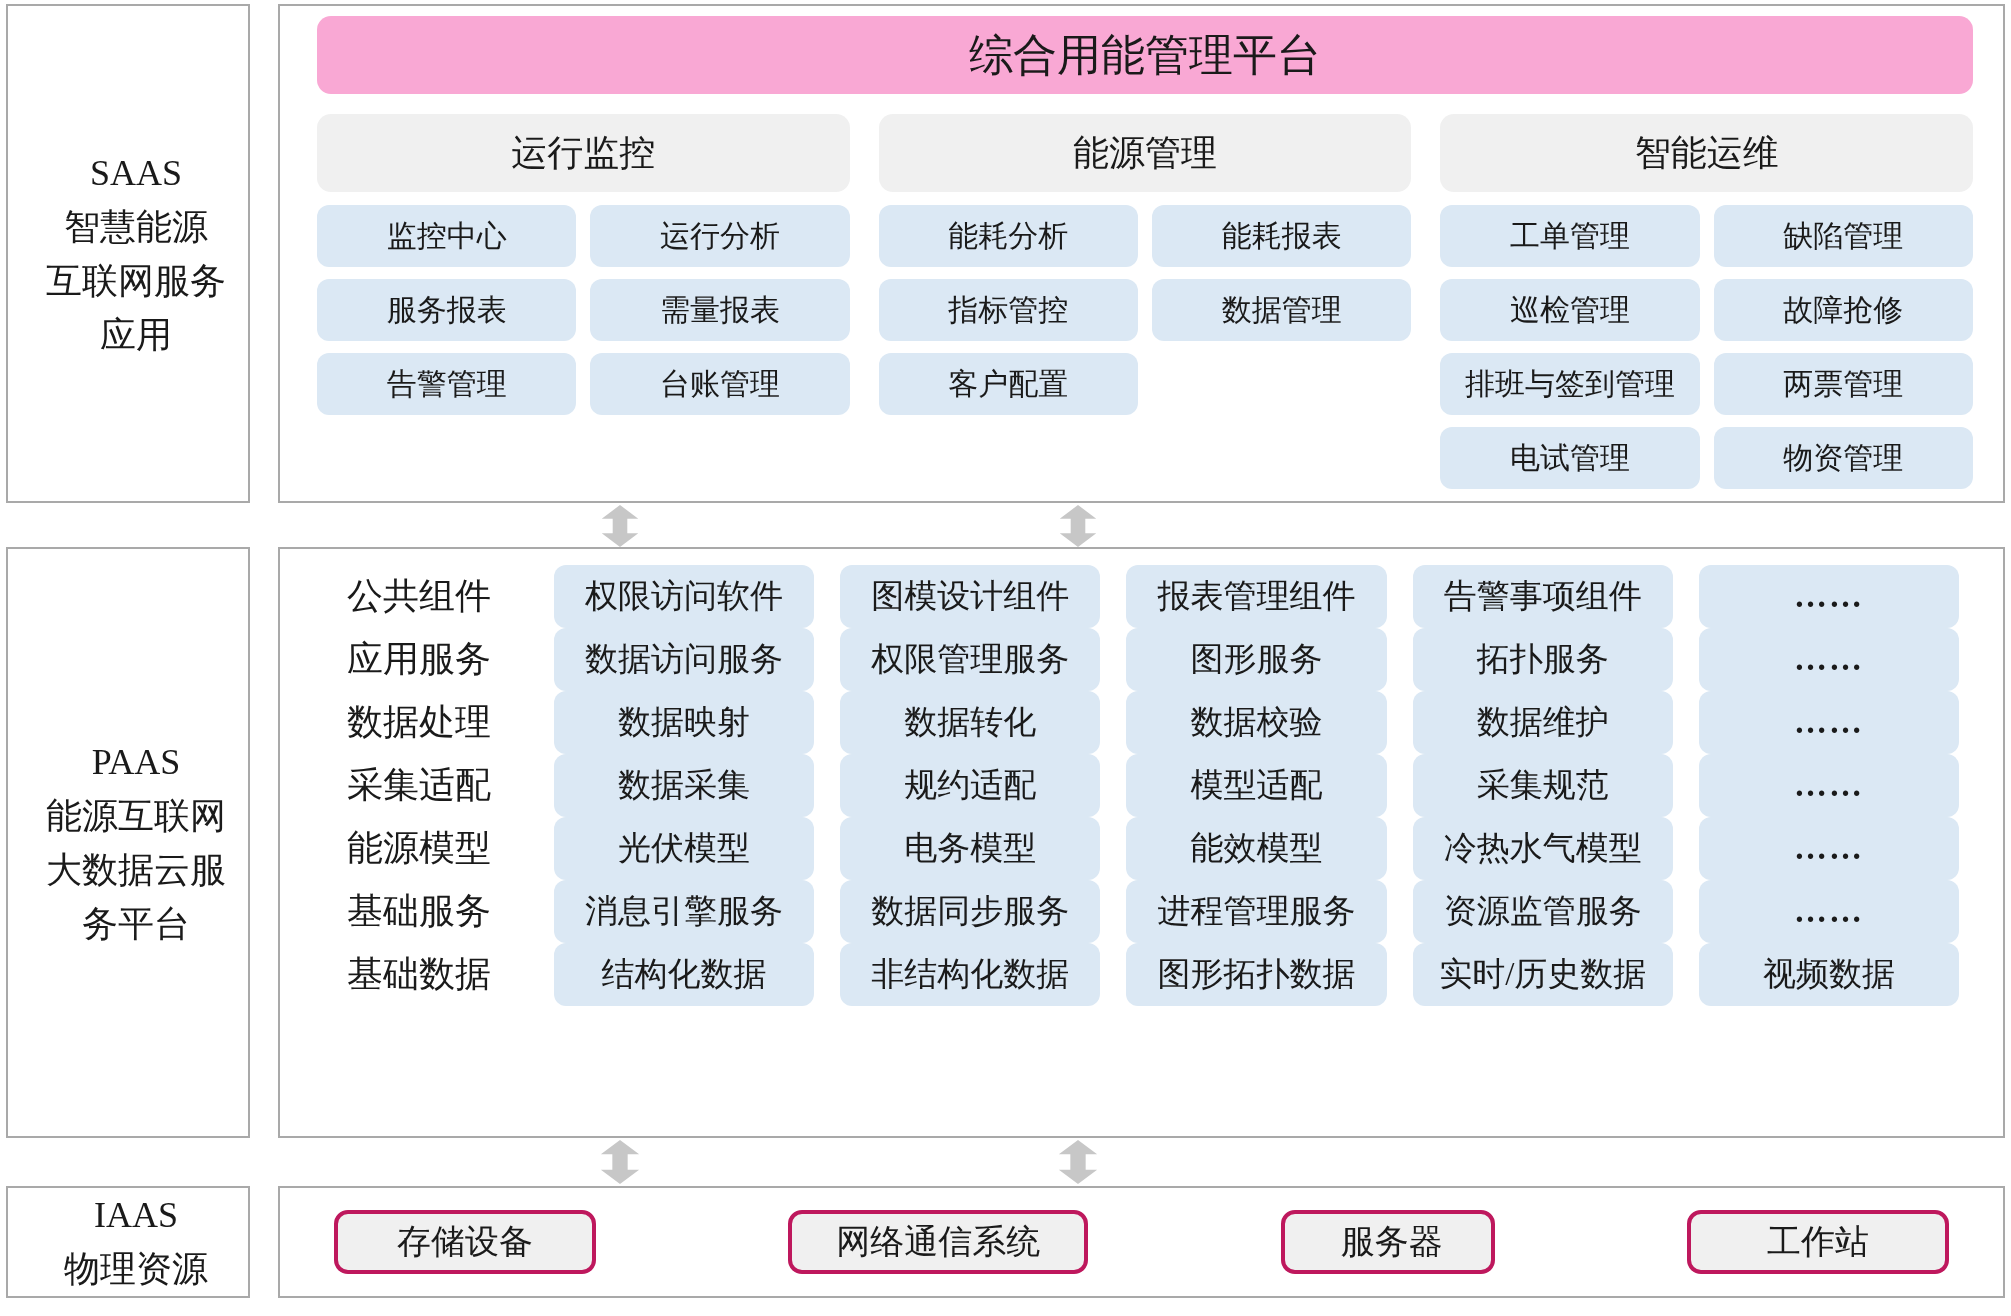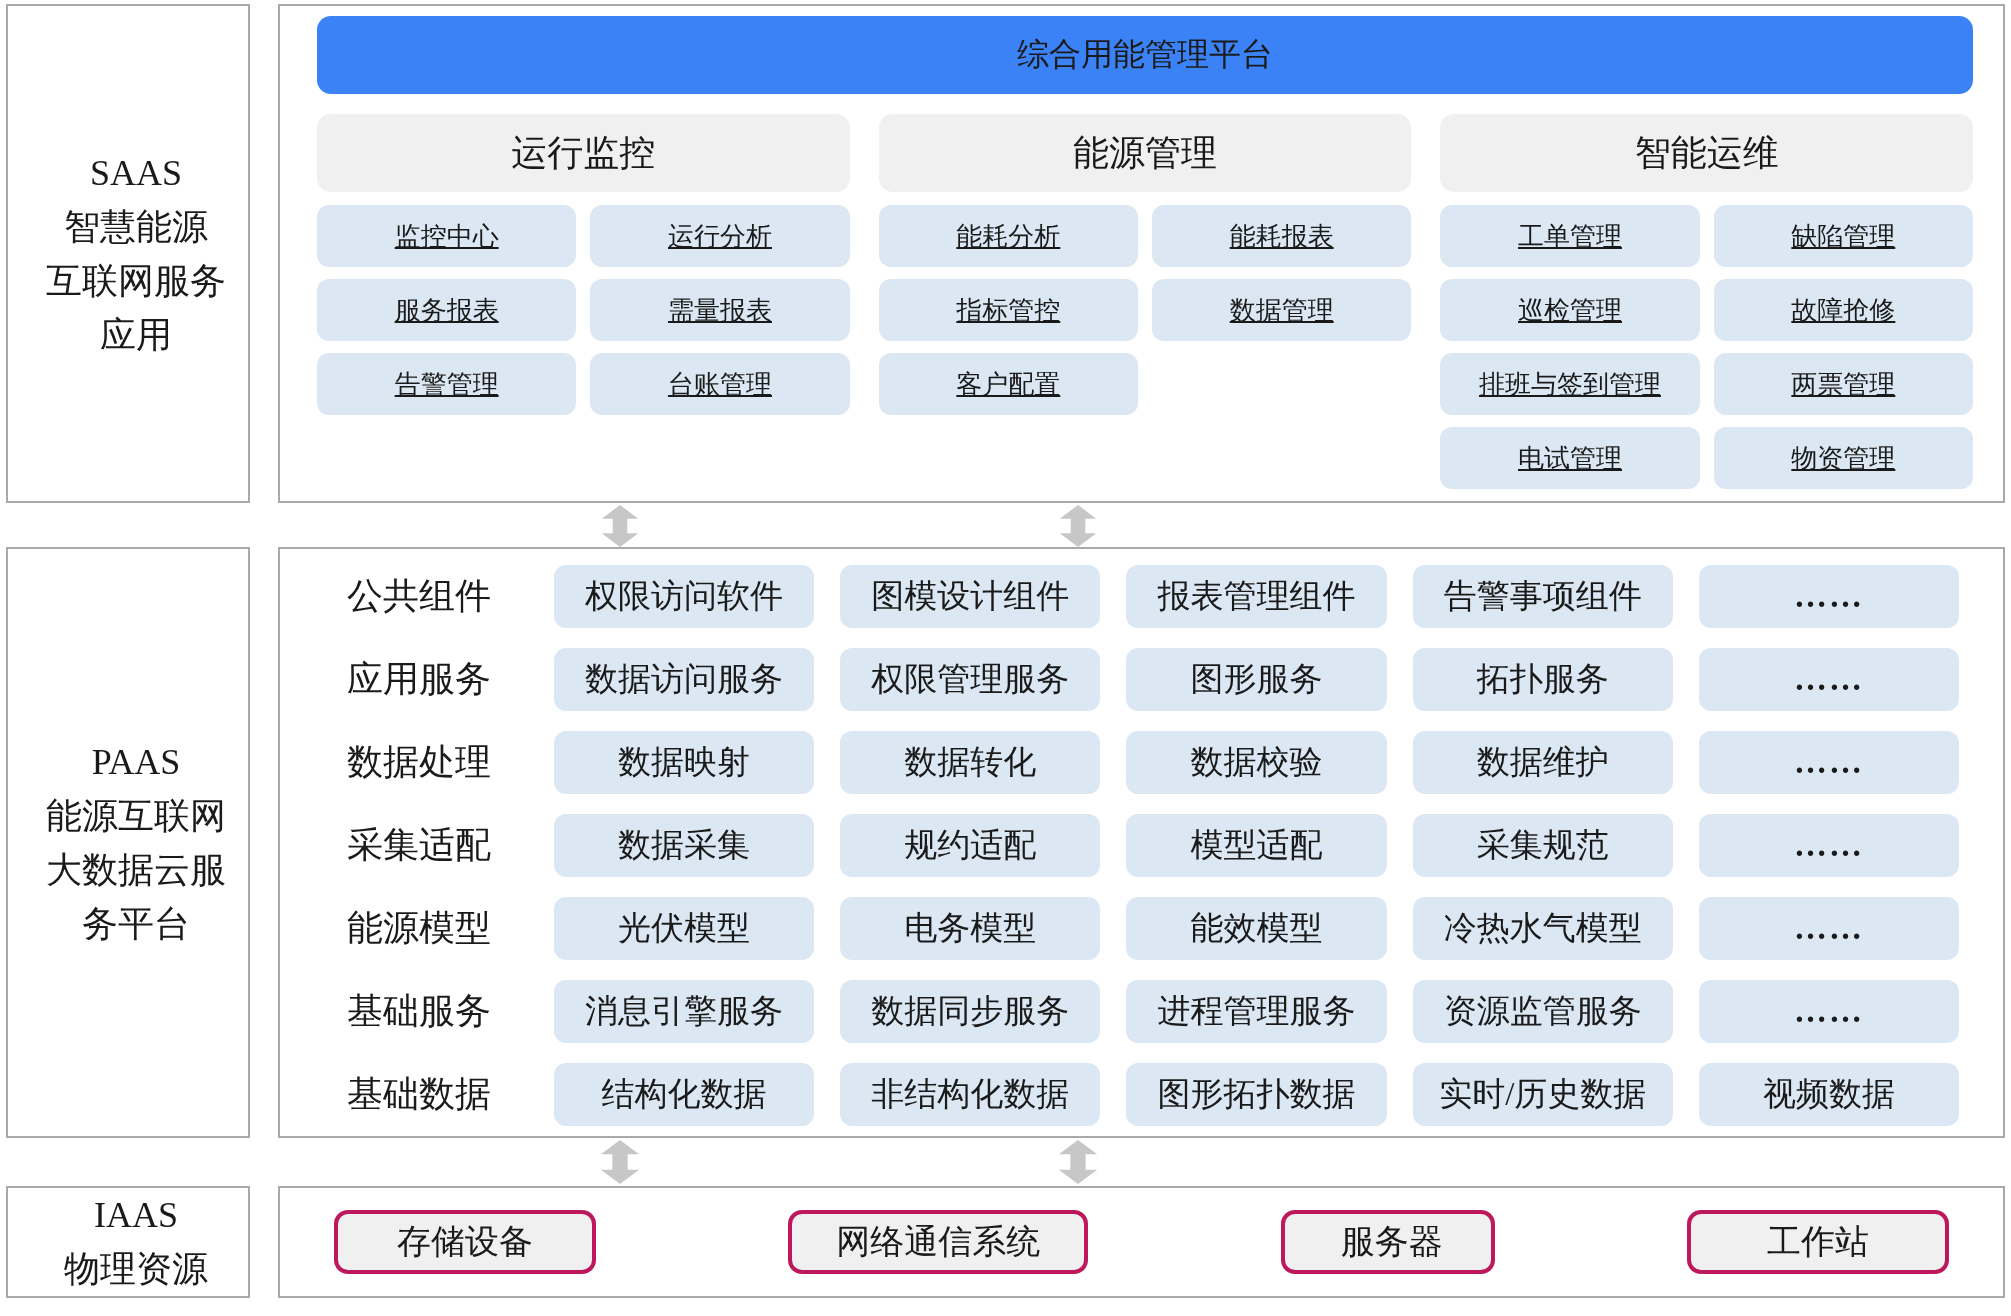--- a/index.html
+++ b/index.html
@@ -26,38 +26,38 @@
   .main-box{
     position:absolute;left:278px;width:1727px;
     border:2px solid #a9a9a9;background:#ffffff;
     box-sizing:border-box;
   }
   #saas-main{top:4px;height:499px;padding:10px 30px 0 37px;}
   #paas-main{top:547px;height:591px;padding:16px 44px 0 30px;}
   #iaas-main{top:1186px;height:112px;display:flex;align-items:center;justify-content:space-between;padding:0 54px;}
 
   .platform-header{
-    height:78px;background:#3b82f6;border-radius:14px;
-    display:flex;align-items:center;justify-content:center;font-size:32px;
+    height:78px;background:#f9a8d4;border-radius:14px;
+    display:flex;align-items:center;justify-content:center;font-size:44px;
   }
   .groups{display:flex;gap:29px;margin-top:20px;}
   .group{flex:1;display:flex;flex-direction:column;}
   .group-header{
     height:78px;background:#f0f0f0;border-radius:14px;
     display:flex;align-items:center;justify-content:center;font-size:36px;margin-bottom:13px;
   }
   .cells{display:grid;grid-template-columns:1fr 1fr;column-gap:14px;row-gap:12px;}
   .cell{
     height:62px;background:#dbe8f4;border-radius:12px;
     display:flex;align-items:center;justify-content:center;
-    font-size:26px;white-space:nowrap;text-decoration:underline;
+    font-size:30px;white-space:nowrap;
   }
   .cell.blank{background:transparent;}
 
-  .paas-row{display:flex;align-items:center;gap:26px;margin-bottom:20px;}
+  .paas-row{display:flex;align-items:center;gap:26px;}
   .row-label{width:218px;flex:none;text-align:center;font-size:36px;white-space:nowrap;}
   .pcell{
     flex:1;height:63px;background:#dbe8f4;border-radius:12px;
     display:flex;align-items:center;justify-content:center;
     font-size:33px;white-space:nowrap;
   }
   .pcell.dots{font-weight:bold;letter-spacing:2px;}
 
   .hw-box{
     height:64px;background:#f0f0f0;border:4px solid #be185d;border-radius:14px;

